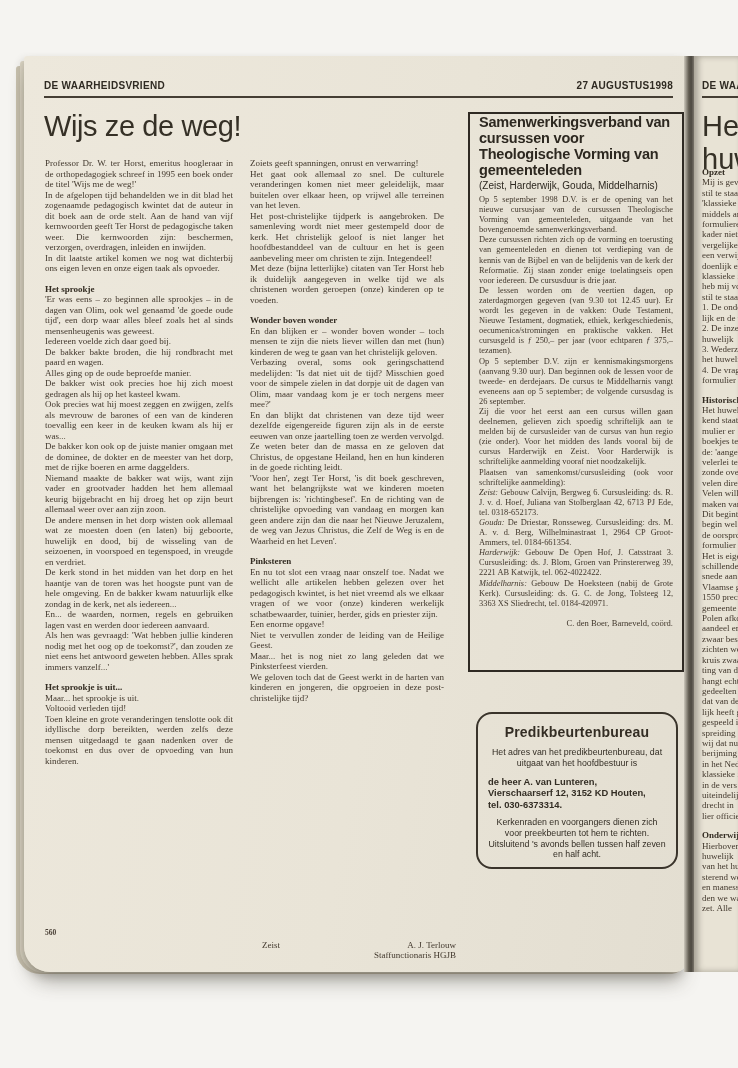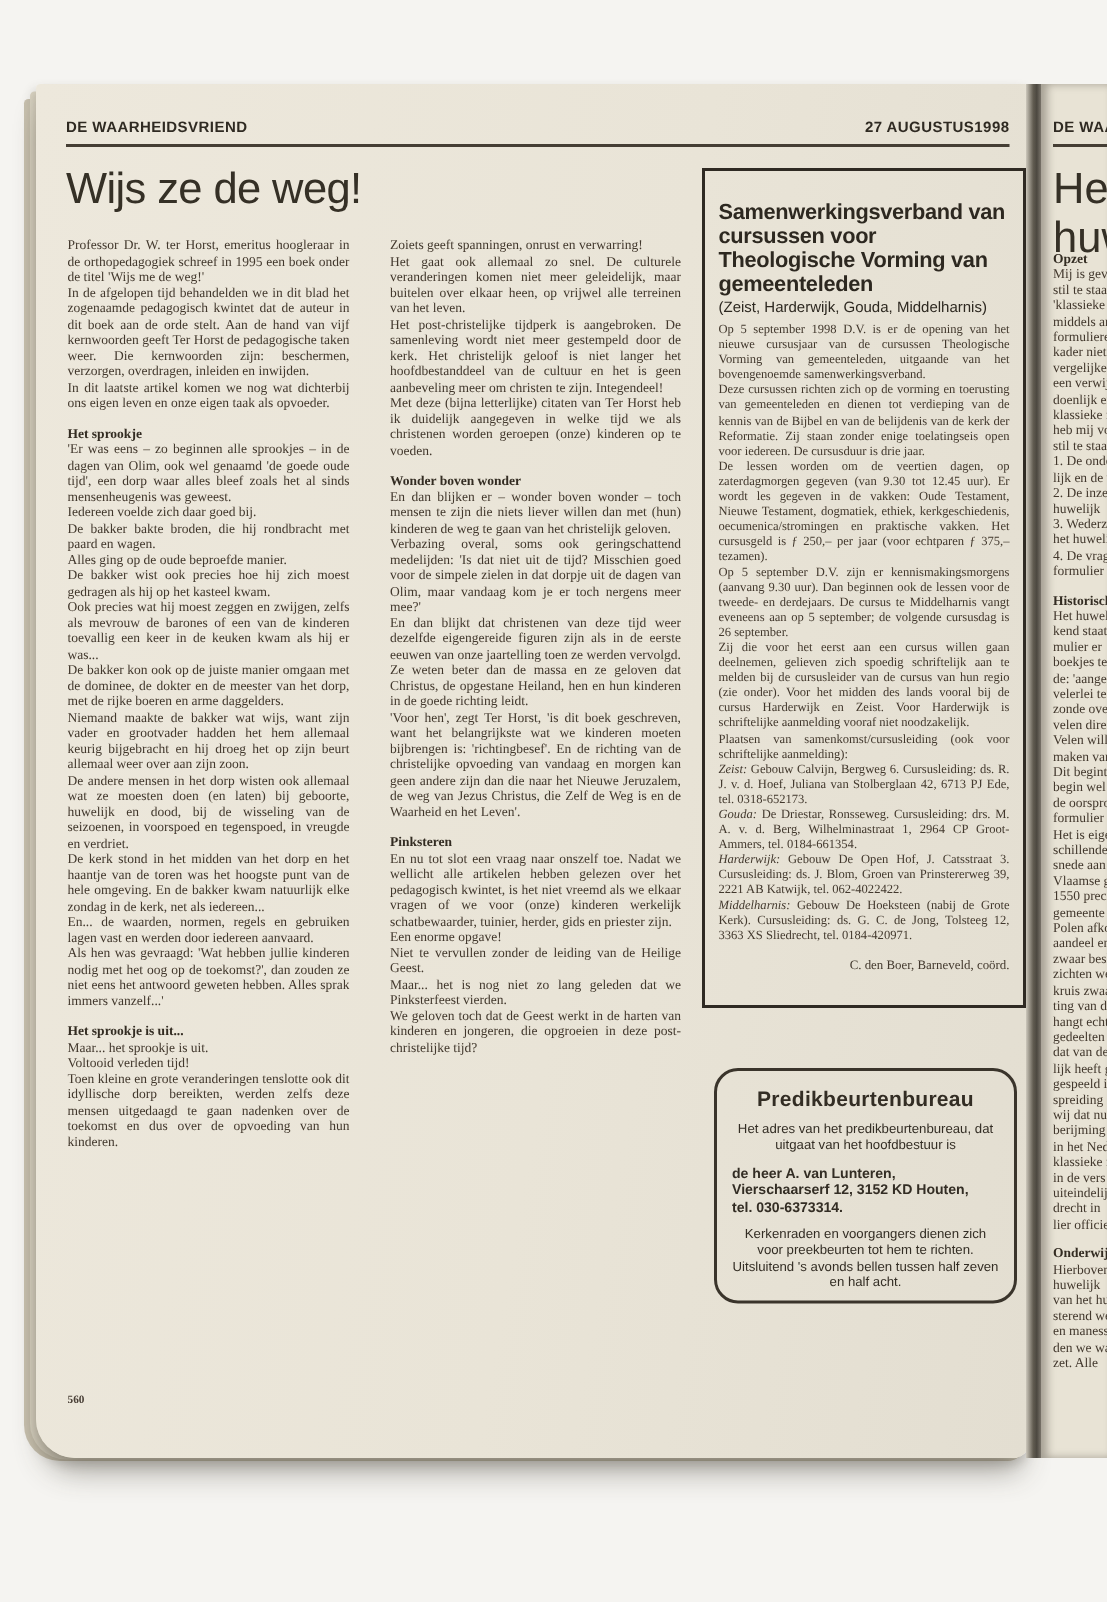--- a/index.html
+++ b/index.html
@@ -18,31 +18,31 @@
   .masthead { position:absolute; left:20px; right:13px; top:24px;
     display:flex; justify-content:space-between; align-items:flex-end;
     font-family:"Liberation Sans",sans-serif; font-weight:bold; font-size:10px;
     letter-spacing:.3px; color:#2f2a22; border-bottom:2px solid #453e34; padding-bottom:5px; }
 
   .title { position:absolute; left:20px; top:54px; font-family:"Liberation Sans",sans-serif;
     font-size:29px; color:#353026; letter-spacing:-.4px; }
 
   .col { position:absolute; top:102px; font-size:9px; line-height:10.5px; color:#42382d; overflow:hidden; }
   .col1 { left:21px; width:188px; height:782px; }
-  .col2 { left:236px; width:194px; height:770px; }
+  .col2 { left:226px; width:194px; height:770px; }
   .para { text-align:justify; }
   .subhead { font-weight:bold; margin-top:10px; color:#332c22; font-size:9px; }
   .it { font-style:italic; }
 
   .sig { position:absolute; left:238px; top:884px; width:194px; font-size:9px; color:#42382d; }
   .sig-row { display:flex; justify-content:space-between; }
   .sig-role { text-align:right; }
 
   .course { position:absolute; left:444px; top:56px; width:216px; height:560px;
-    border:2px solid #2f2a23; padding:20px 9px 6px; overflow:hidden; color:#42382d; }
+    border:2px solid #2f2a23; padding:0 9px 6px; overflow:hidden; color:#42382d; }
   .course-title { font-family:"Liberation Sans",sans-serif; font-weight:bold; font-size:14.5px;
     line-height:16px; color:#2d2820; letter-spacing:-.2px; }
   .course-sub { font-family:"Liberation Sans",sans-serif; font-size:10px; margin:2px 0 4px; color:#2d2820; }
   .course .para { font-size:8.4px; line-height:10.1px; }
   .course-signoff { text-align:right; font-size:8.6px; margin-top:9px; }
 
   .predik { position:absolute; left:452px; top:656px; width:202px; height:157px;
     border:2px solid #3a342b; border-radius:16px; padding:10px 10px;
     font-family:"Liberation Sans",sans-serif; text-align:center; color:#332d24; }
   .predik-title { font-weight:bold; font-size:14px; margin-bottom:7px; letter-spacing:.2px; }
@@ -114,20 +114,27 @@
       <div class="para"><span>Ze weten beter dan de massa en ze geloven dat Christus, de opgestane Heiland, hen en hun kinderen in de goede richting leidt.</span></div>
       <div class="para"><span>'Voor hen', zegt Ter Horst, 'is dit boek geschreven, want het belangrijkste wat we kinderen moeten bijbrengen is: 'richtingbesef'. En de richting van de christelijke opvoeding van vandaag en morgen kan geen andere zijn dan die naar het Nieuwe Jeruzalem, de weg van Jezus Christus, die Zelf de Weg is en de Waarheid en het Leven'.</span></div>
       <div class="subhead"><span>Pinksteren</span></div>
       <div class="para"><span>En nu tot slot een vraag naar onszelf toe. Nadat we wellicht alle artikelen hebben gelezen over het pedagogisch kwintet, is het niet vreemd als we elkaar vragen of we voor (onze) kinderen werkelijk schatbewaarder, tuinier, herder, gids en priester zijn.</span></div>
       <div class="para"><span>Een enorme opgave!</span></div>
       <div class="para"><span>Niet te vervullen zonder de leiding van de Heilige Geest.</span></div>
       <div class="para"><span>Maar... het is nog niet zo lang geleden dat we Pinksterfeest vierden.</span></div>
       <div class="para"><span>We geloven toch dat de Geest werkt in de harten van kinderen en jongeren, die opgroeien in deze post-christelijke tijd?</span></div>
     </div>
 
+  <div class="sig">
+    <div class="sig-row">
+      <span>Zeist</span>
+      <span>A. J. Terlouw</span>
+    </div>
+    <div class="sig-role">Staffunctionaris HGJB</div>
+  </div>
 
   <div class="course">
     <div class="course-title">Samenwerkingsverband van cursussen voor Theologische Vorming van gemeenteleden</div>
     <div class="course-sub">(Zeist, Harderwijk, Gouda, Middelharnis)</div>
     <div>
         <div class="para"><span>Op 5 september 1998 D.V. is er de opening van het nieuwe cursusjaar van de cursussen Theologische Vorming van gemeenteleden, uitgaande van het bovengenoemde samenwerkingsverband.</span></div>
         <div class="para"><span>Deze cursussen richten zich op de vorming en toerusting van gemeenteleden en dienen tot verdieping van de kennis van de Bijbel en van de belijdenis van de kerk der Reformatie. Zij staan zonder enige toelatingseis open voor iedereen. De cursusduur is drie jaar.</span></div>
         <div class="para"><span>De lessen worden om de veertien dagen, op zaterdagmorgen gegeven (van 9.30 tot 12.45 uur). Er wordt les gegeven in de vakken: Oude Testament, Nieuwe Testament, dogmatiek, ethiek, kerkgeschiedenis, oecumenica/stromingen en praktische vakken. Het cursusgeld is ƒ 250,– per jaar (voor echtparen ƒ 375,– tezamen).</span></div>
         <div class="para"><span>Op 5 september D.V. zijn er kennismakingsmorgens (aanvang 9.30 uur). Dan beginnen ook de lessen voor de tweede- en derdejaars. De cursus te Middelharnis vangt eveneens aan op 5 september; de volgende cursusdag is 26 september.</span></div>
         <div class="para"><span>Zij die voor het eerst aan een cursus willen gaan deelnemen, gelieven zich spoedig schriftelijk aan te melden bij de cursusleider van de cursus van hun regio (zie onder). Voor het midden des lands vooral bij de cursus Harderwijk en Zeist. Voor Harderwijk is schriftelijke aanmelding vooraf niet noodzakelijk.</span></div>

